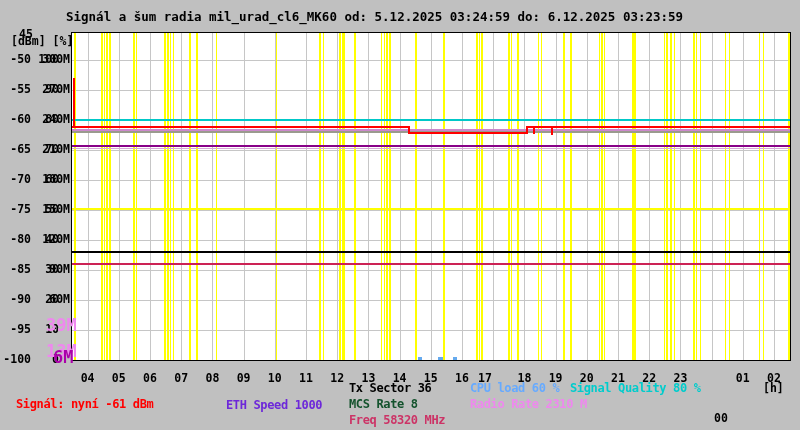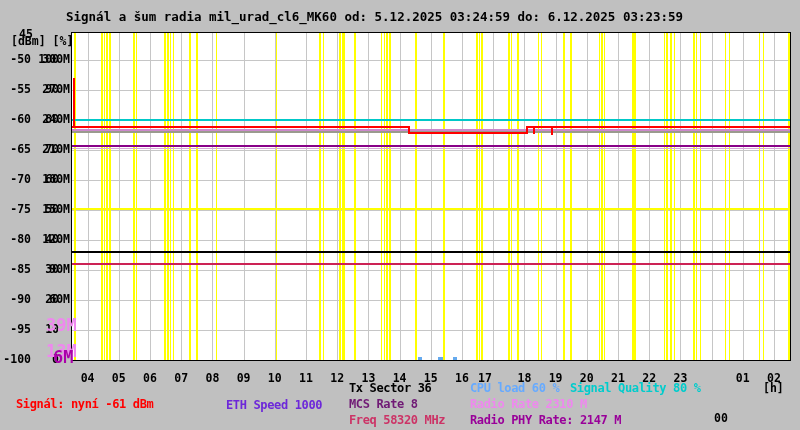--- a/index.html
+++ b/index.html
@@ -226,19 +226,18 @@
       <div class="xlabel" style="left: 667.4px;">23</div>
       <div class="xlabel" style="left: 708px; margin-top: 40px;">00</div>
       <div class="xlabel" style="left: 729.8px;">01</div>
       <div class="xlabel" style="left: 761px;">02</div>
     </div>
   <div class="abs" id="hunit">[h]</div>
 
   <div class="abs legend-item" style="color: rgb(255, 0, 0); left: 16px; top: 397px; text-align: right;">Signál: nyní -61 dBm</div>
   <div class="abs legend-item" style="color: #6d28d9; left: 226px; top: 398px;">ETH Speed 1000</div>
   <div class="abs legend-item" style="color: rgb(0, 0, 0); left: 349px; top: 381px;">Tx Sector 36</div>
-  <div class="abs legend-item" style="color: #701a75; left: 349px; top: 397px;">MCS Rate 8</div>
+  <div class="abs legend-item" style="color: #14532d; left: 349px; top: 397px;">MCS Rate 8</div>
   <div class="abs legend-item" style="color: rgb(204, 51, 102); left: 349px; top: 413px;">Freq 58320 MHz</div>
   <div class="abs legend-item" style="color: rgb(102, 170, 255); left: 470px; top: 381px;">CPU load 60 %</div>
   <div class="abs legend-item" style="color: rgb(0, 204, 204); left: 570px; top: 381px;">Signal Quality 80 %</div>
   <div class="abs legend-item" style="color: rgb(238, 136, 238); left: 470px; top: 397px;">Radio Rate 2310 M</div>
-  <div class="abs legend-item" style="color: rgb(153, 0, 153); left: 470px; top: 413px;">Radio PHY Rate: 2147 M</div>
 </div>
 
 </body></html>

